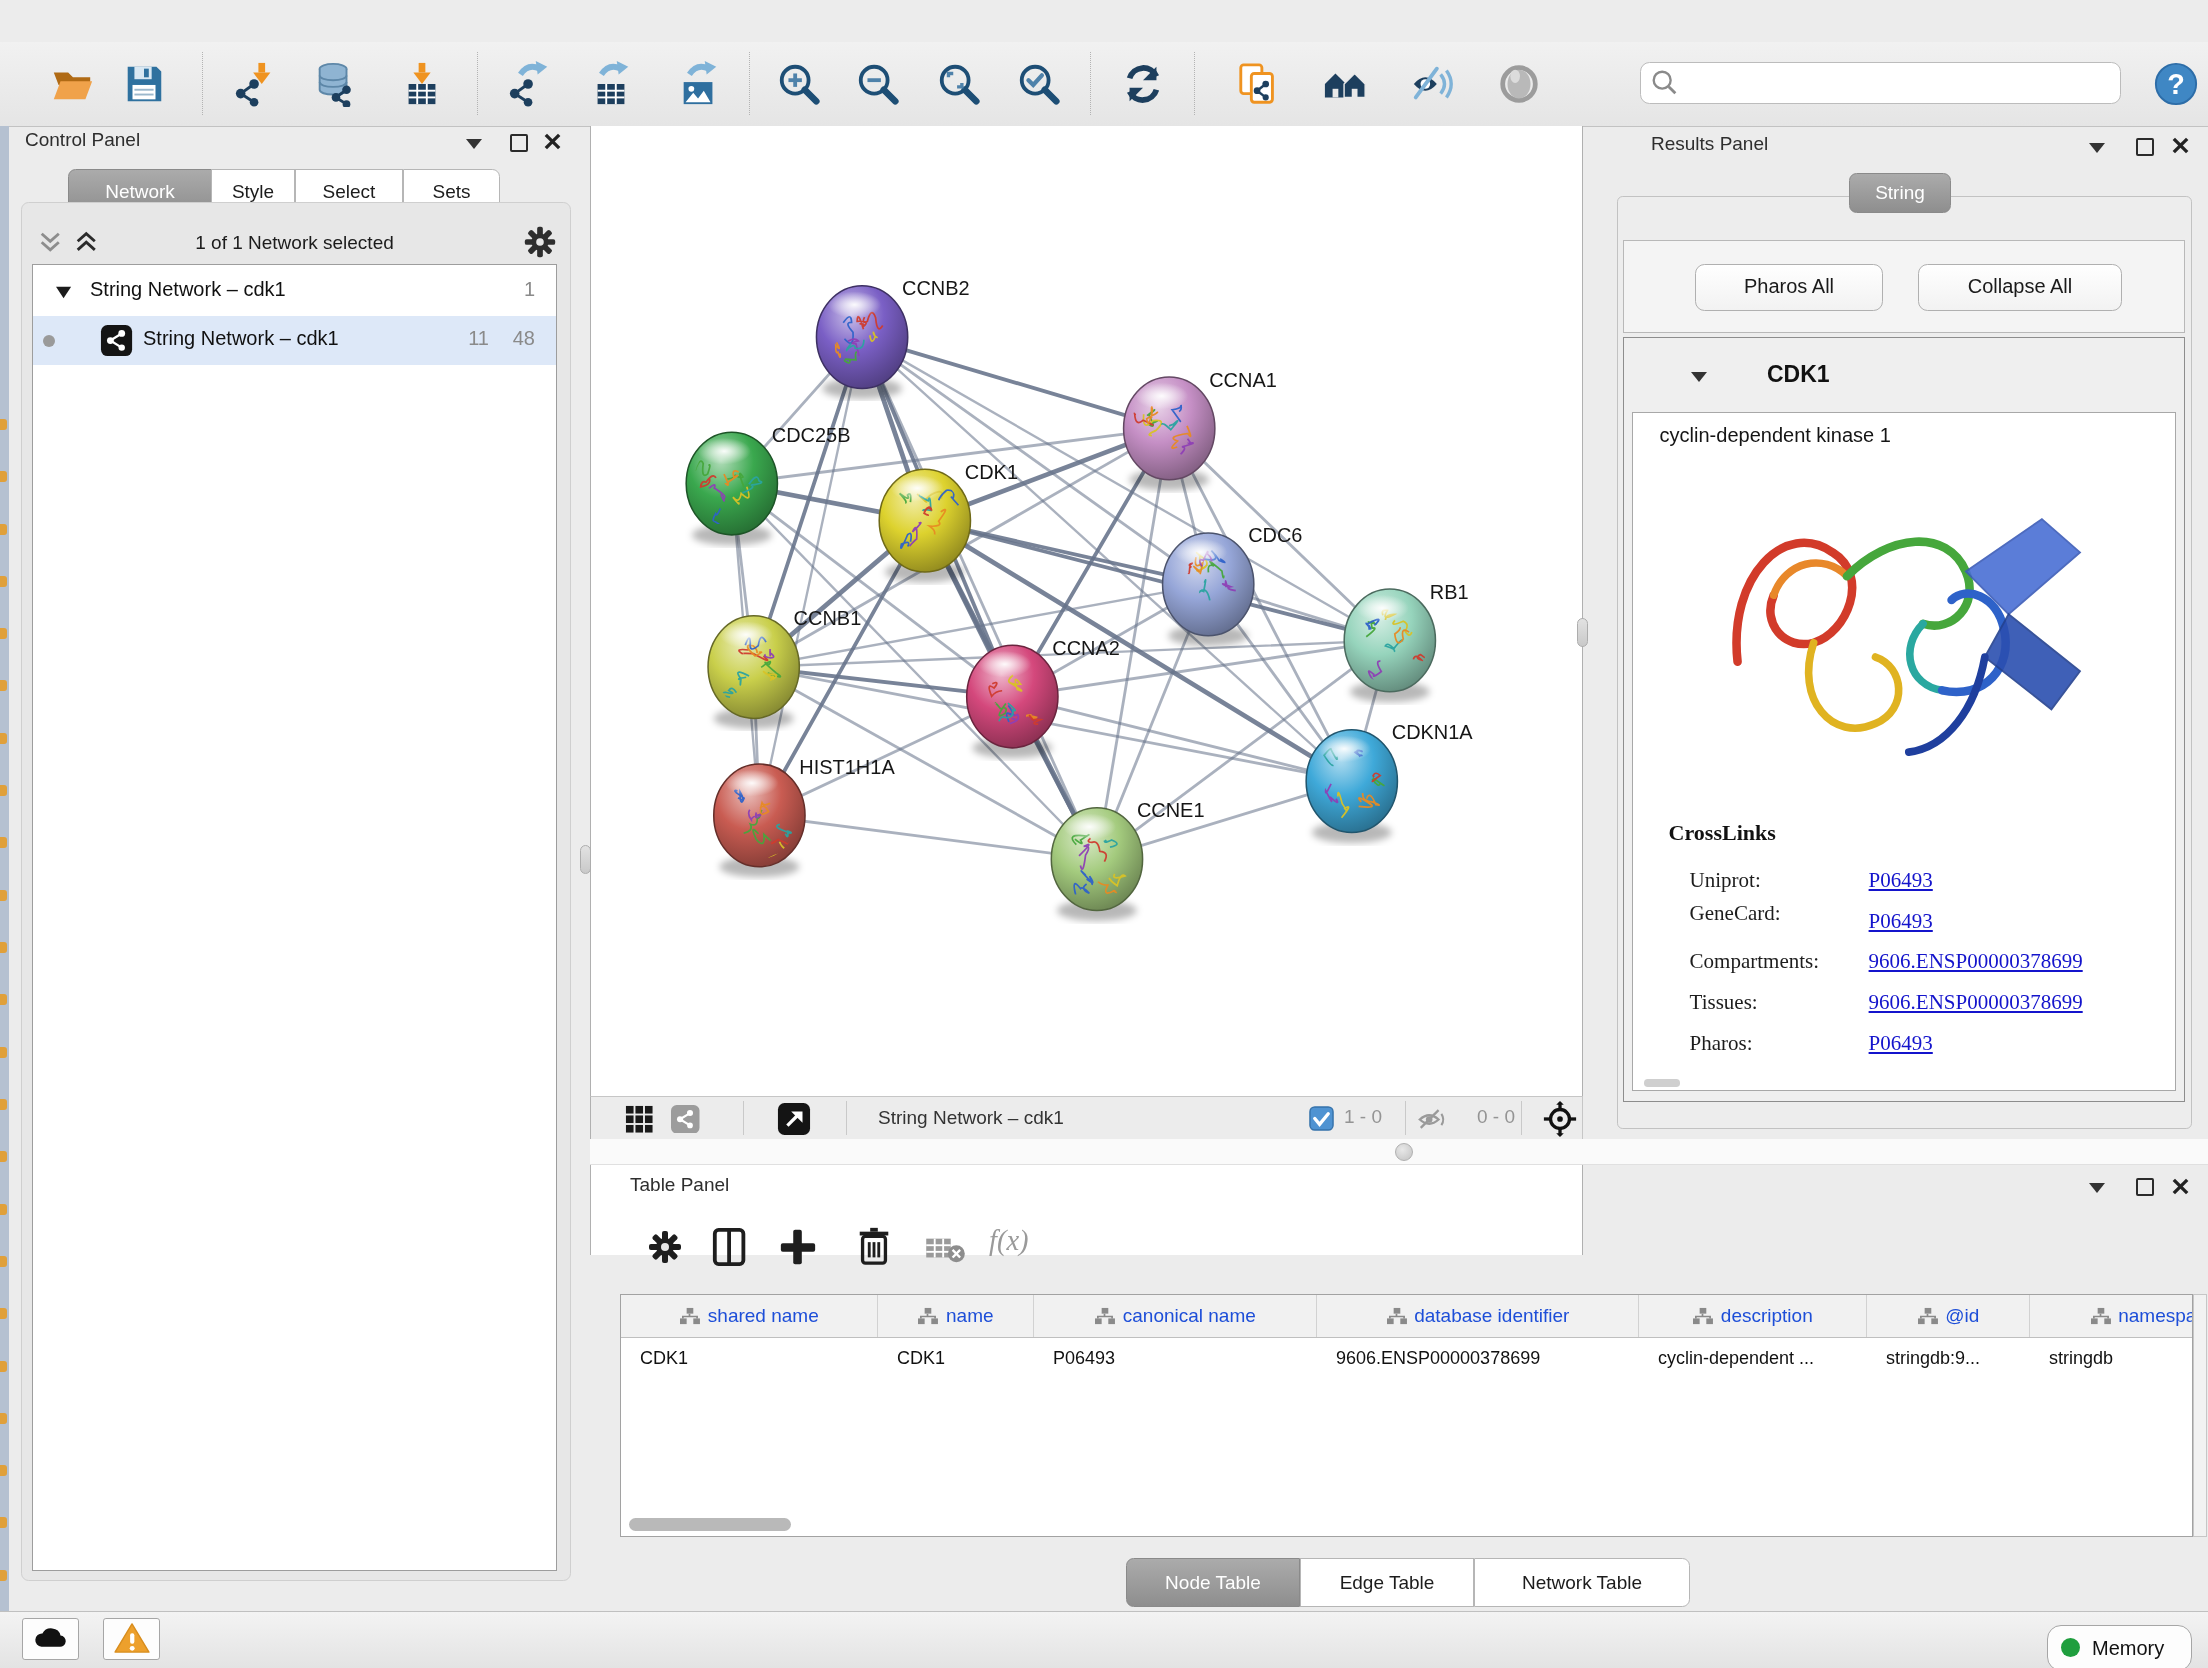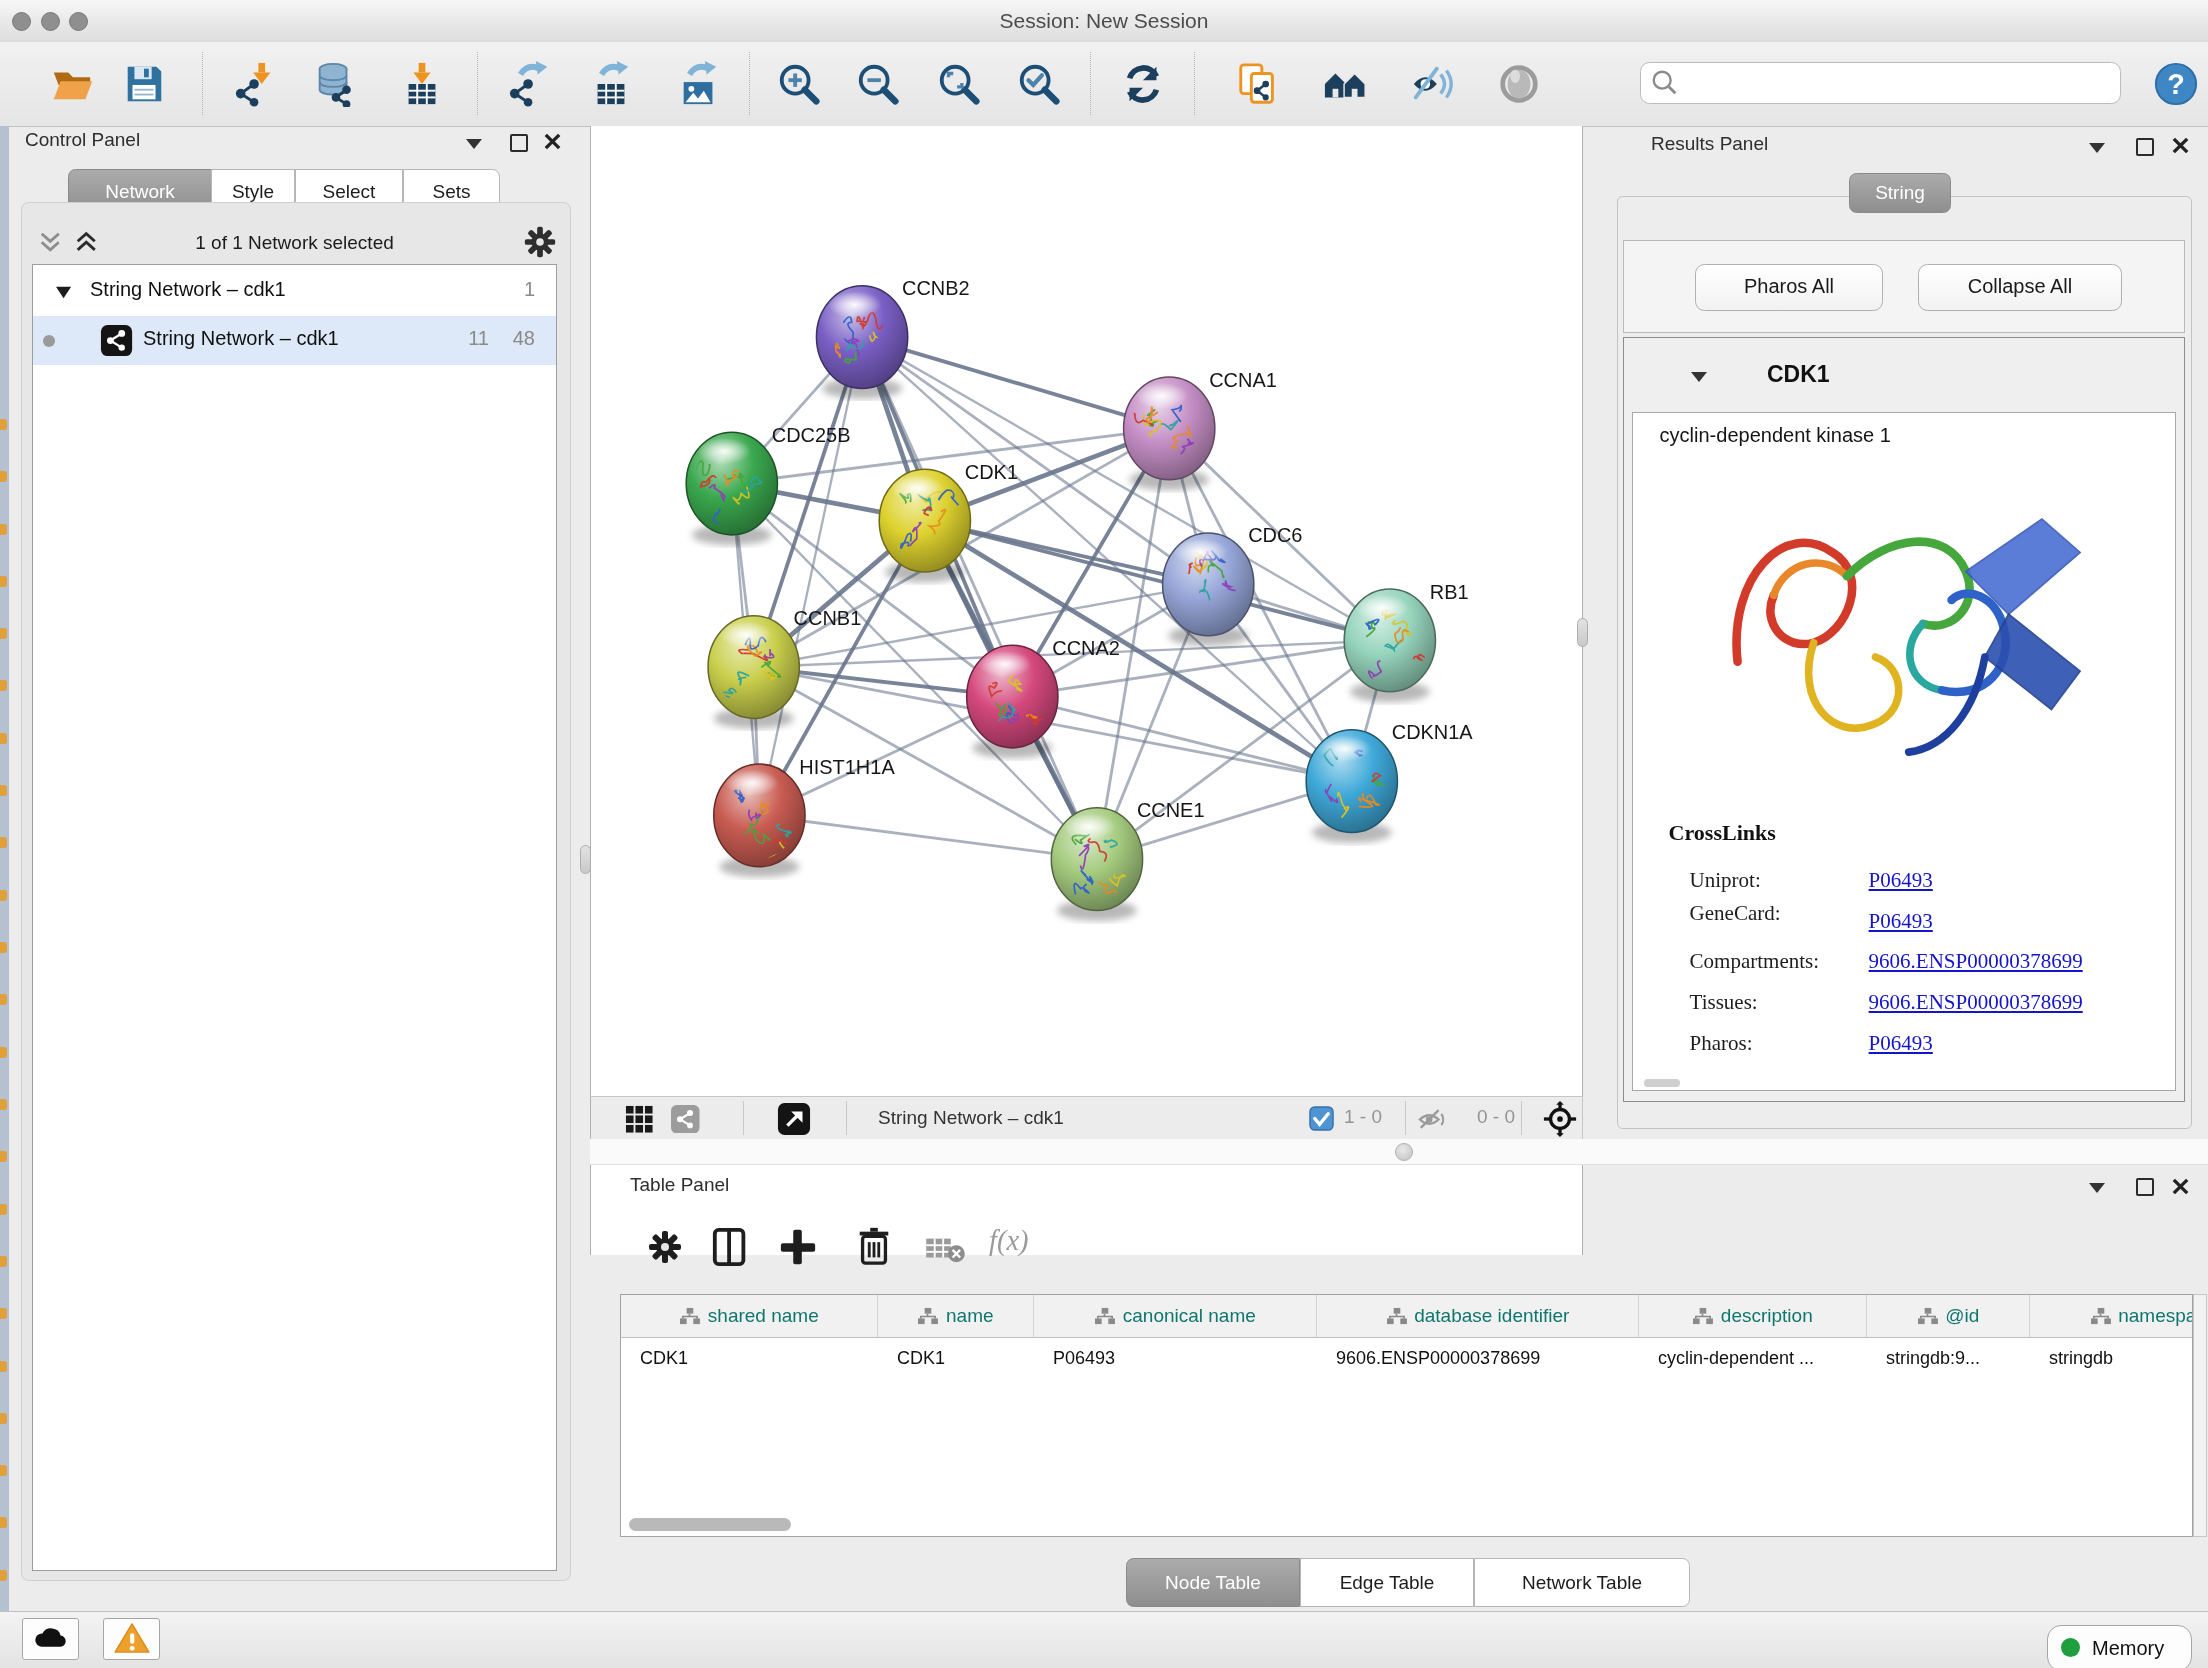--- a/index.html
+++ b/index.html
@@ -63,44 +63,38 @@
   .cdk-card{position:absolute;left:7.6px;top:74px;width:544px;height:679px;background:#fff;
     border:1px solid #a8a8a8;box-sizing:border-box;}
   .serif{font-family:"Liberation Serif",serif;text-align:right;}
   .xl-label{position:absolute;left:57px;font-size:21px;color:#1d1d1d;}
   .xl-value{position:absolute;left:236px;font-size:21px;text-decoration:underline;}
   
   .tablebox{position:absolute;left:620px;top:1294px;width:1573px;height:243px;background:#fff;
     border:1px solid #a2a2a2;box-sizing:border-box;overflow:hidden;}
   .thead{position:absolute;left:0;top:0;height:42px;width:1617px;background:#f1f1f1;
     border-bottom:1px solid #bfbfbf;display:flex;}
-  .th{display:flex;align-items:center;justify-content:center;gap:7.6px;font-size:19px;color:#0f766e;
+  .th{display:flex;align-items:center;justify-content:center;gap:7.6px;font-size:19px;color:#1d4ed8;
     border-right:1px solid #d2d2d2;box-sizing:border-box;height:42px;flex:none;}
   .trow{position:absolute;left:0;top:42px;height:42px;width:1617px;display:flex;}
   .td{font-size:18px;color:#111;line-height:42px;padding-left:19px;box-sizing:border-box;flex:none;
     white-space:nowrap;overflow:hidden;}
   .hthumb{position:absolute;left:7.6px;top:223px;width:162px;height:13.3px;border-radius:6.7px;background:#b9b9b9;}
   
   .statusbar{position:absolute;left:0;top:1611px;width:2208px;height:57px;
     background:linear-gradient(#f3f3f3,#e3e3e3);border-top:1px solid #c0c0c0;}
   .sb-btn{position:absolute;top:5.7px;width:55px;height:40px;background:#fdfdfd;
     border:1.4px solid #a6a6a6;border-radius:2.9px;}
   .leftstrip{position:absolute;left:0;top:126px;width:8.6px;height:1486px;background:#b5c1d1;}
 </style>
 </head>
 <body>
 
 <div class="app">
 
-  <div class="titlebar">
-    <div class="tl-btn" style="left:12.4px"></div>
-    <div class="tl-btn" style="left:41px"></div>
-    <div class="tl-btn" style="left:69px"></div>
-    <div class="win-title">Session: New Session</div>
-  </div>
 
   <div class="toolbar">
     <div class="tbi" style="left:49px">
       <svg width="46" height="46" viewBox="0 0 48 48">
           <path d="M5 12 h15 l5 5 h18 v8 H10 z" fill="#b06a14"></path>
           <path d="M5 40 L12 21 h33 L38 40 z" fill="#f0a24a"></path>
         </svg></div>
     <div class="tbi" style="left:121px">
       <svg width="46" height="46" viewBox="0 0 48 48">
           <path d="M7 6 h30 l5 5 v31 H7 z" fill="#2f719f"></path>

